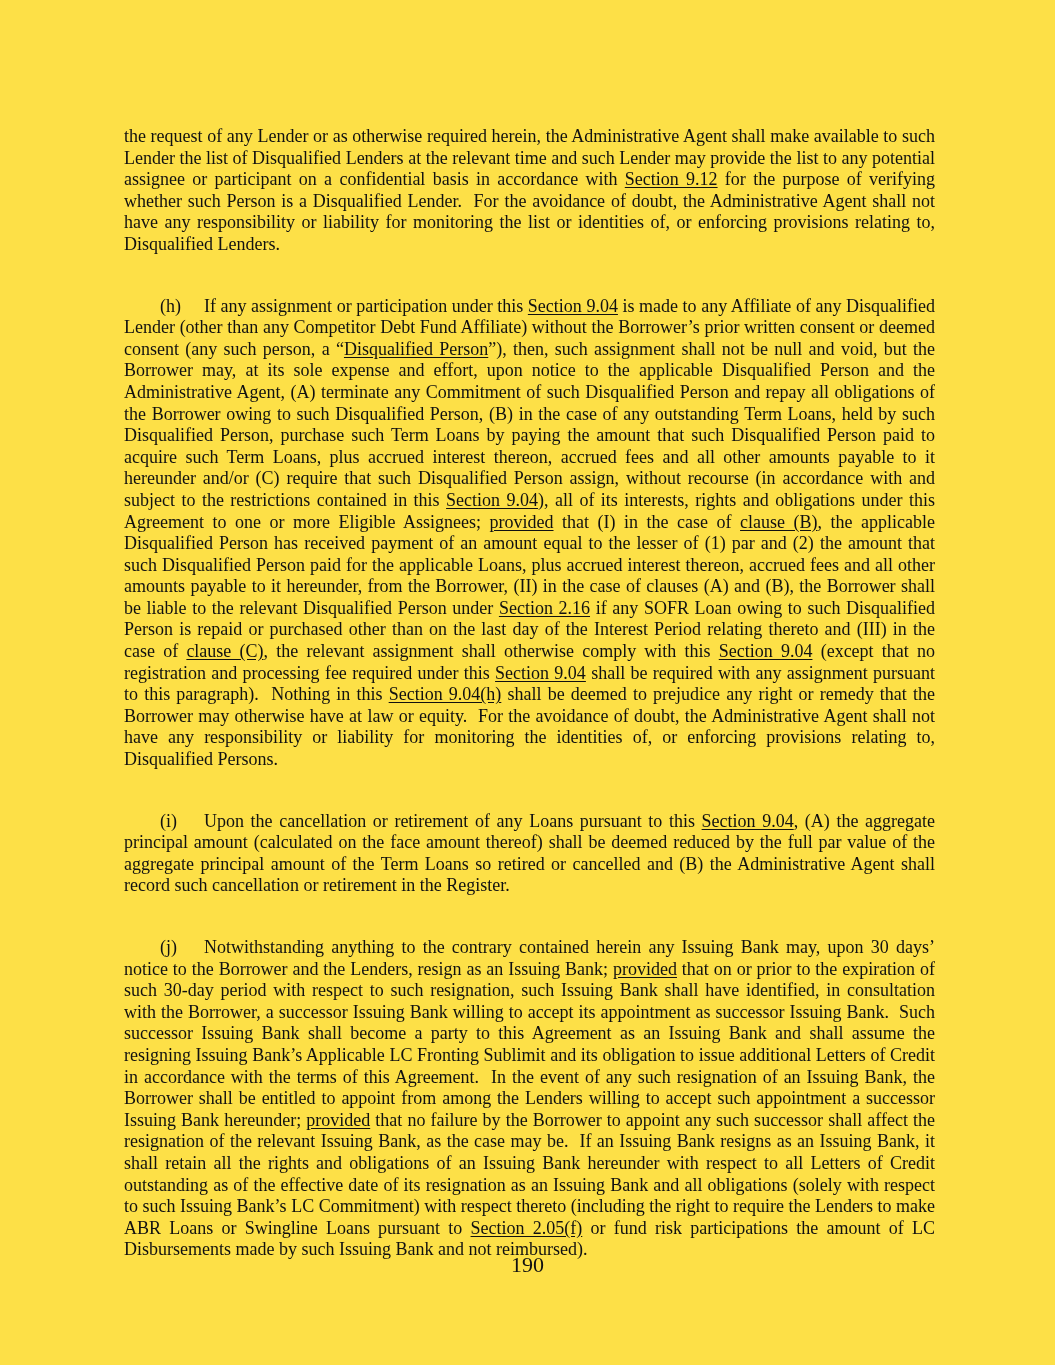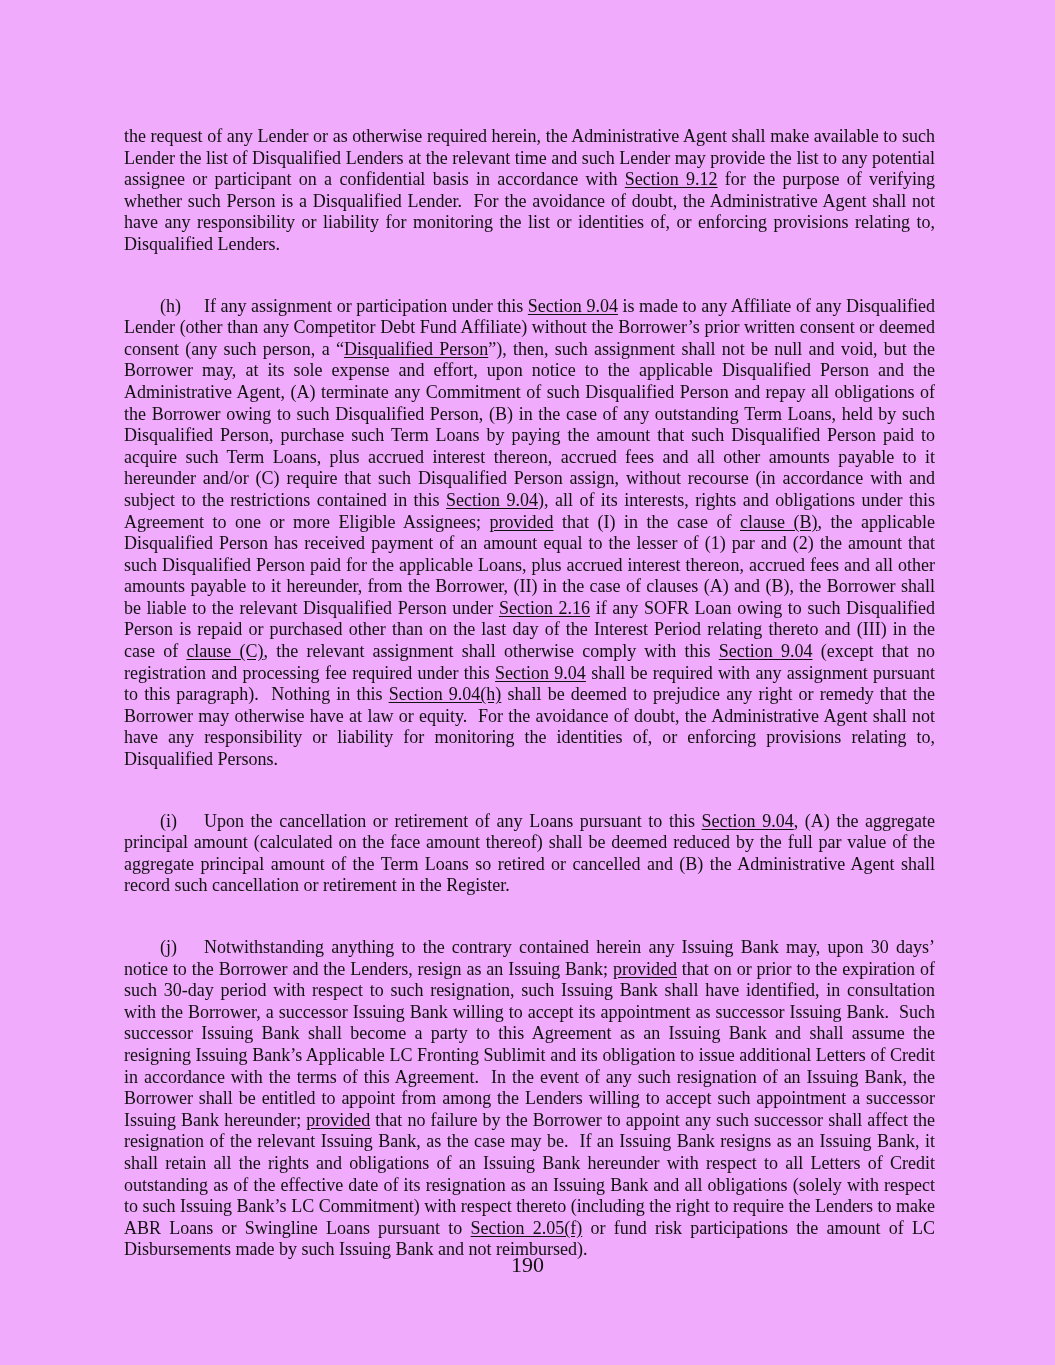--- a/index.html
+++ b/index.html
@@ -4,21 +4,21 @@
 <style>
   html, body {
     margin: 0;
     padding: 0;
     background: #ffffff;
   }
   .page {
     position: relative;
     width: 1055px;
     height: 1365px;
-    background: #f0abfc;
+    background: #fde047;
     color: #111111;
     font-family: "Liberation Serif", serif;
     overflow: hidden;
   }
   .doc-body {
     position: absolute;
     left: 124px;
     top: 126px;
     width: 811px;
     font-size: 18px;

